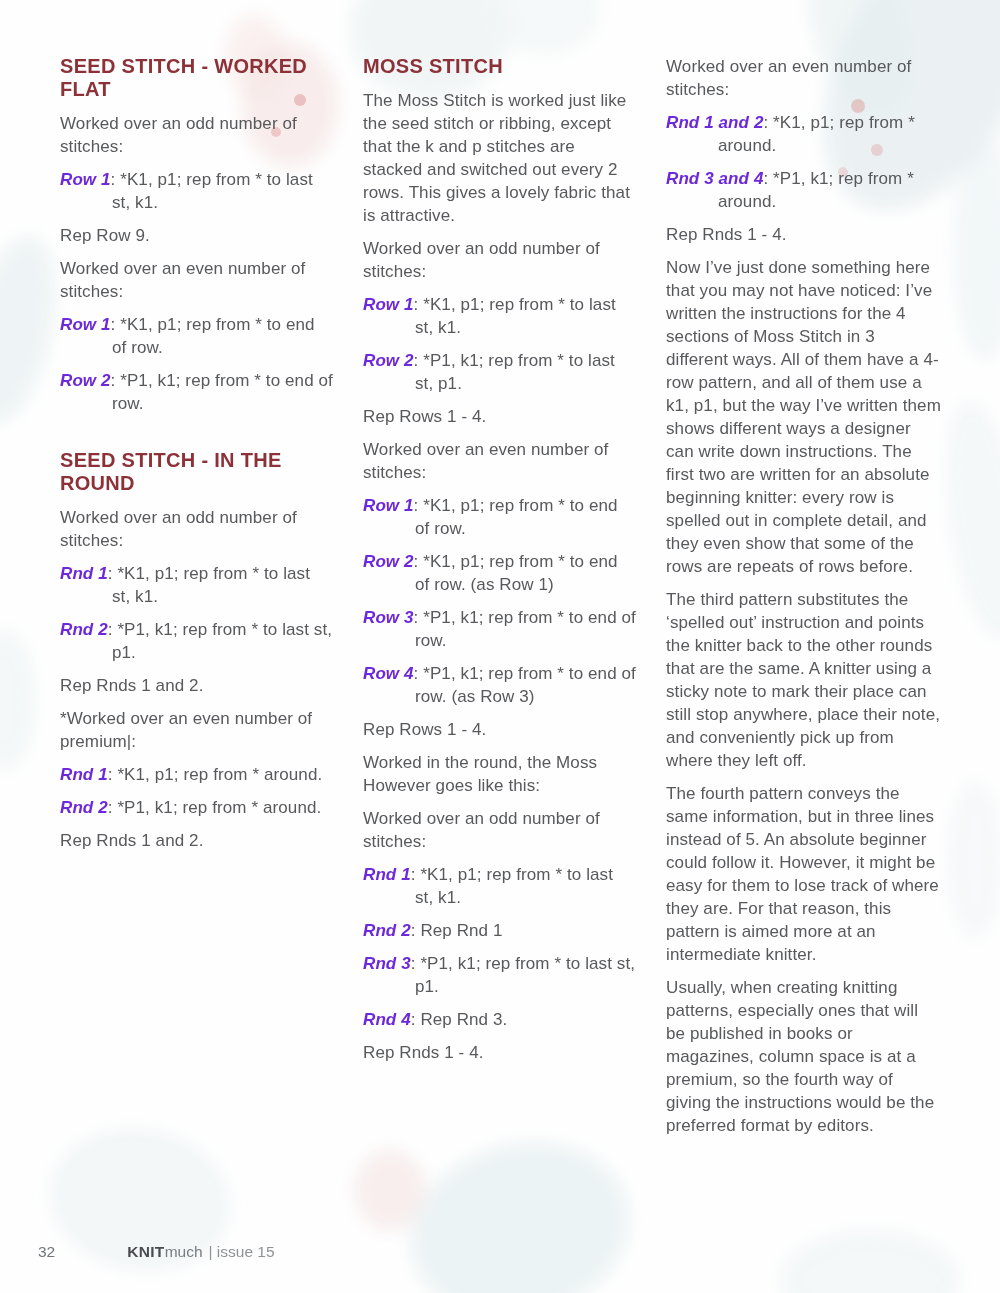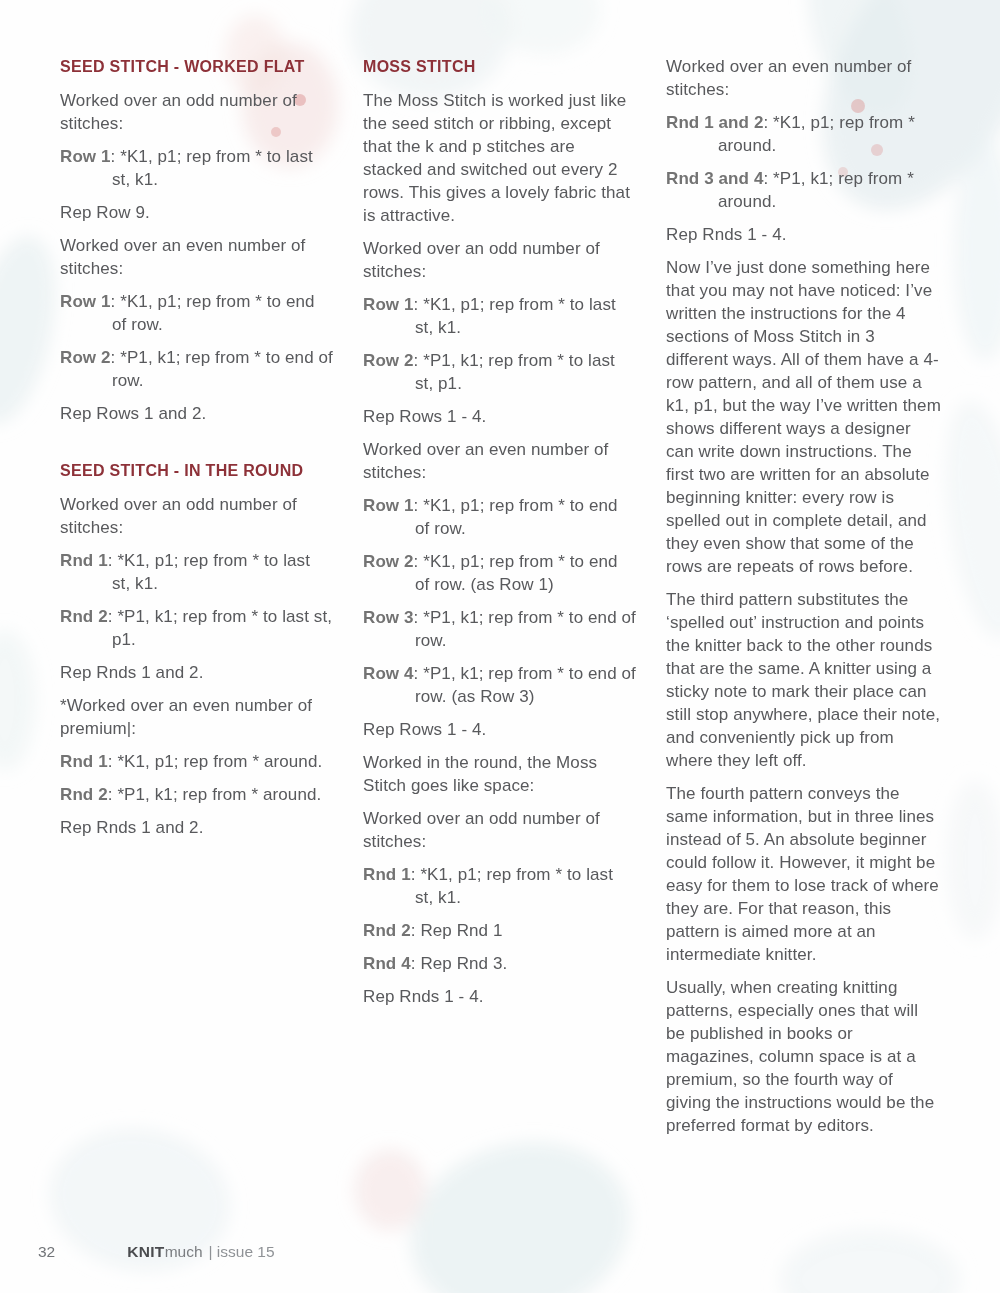--- a/index.html
+++ b/index.html
@@ -22,28 +22,28 @@
   }
   .col { width: 273px; }
   .col:last-child { width: 275px; }
   .block {
     font-size: 17px; line-height: 23px;
     color: #58595c;
     margin: 0 0 10px 0;
     letter-spacing: 0.1px;
   }
   .heading {
-    font-size: 16px; font-weight: bold;
+    font-size: 20px; font-weight: bold;
     color: #8d3138;
     letter-spacing: 0.3px;
     margin-bottom: 11px;
   }
   .gap { margin-top: 34px; }
   .step { padding-left: 52px; text-indent: -52px; }
-  .label { font-weight: bold; color: #737373; }
+  .label { font-weight: bold; color: #6d28d9; font-style: italic; }
   .footer {
     position: absolute; left: 38px; top: 1243px;
     z-index: 1;
     font-size: 15.5px; color: #717478;
     display: flex; align-items: flex-end;
   }
   .brand { margin-left: 72px; }
   .brand-bold { font-weight: bold; color: #4a4c4f; letter-spacing: 0.3px; }
   .brand-light { color: #7a7d80; }
   .brand-issue { color: #8f9296; margin-left: 6px; }
@@ -101,21 +101,20 @@
 
 <div class="page-content">
   <div class="col">
       <div class="block heading">SEED STITCH - WORKED FLAT</div>
       <div class="block para">Worked over an odd number of stitches:</div>
       <div class="block step"><span class="label">Row 1</span>: *K1, p1; rep from * to last st, k1.</div>
       <div class="block para">Rep Row 9.</div>
       <div class="block para">Worked over an even number of stitches:</div>
       <div class="block step"><span class="label">Row 1</span>: *K1, p1; rep from * to end of row.</div>
       <div class="block step"><span class="label">Row 2</span>: *P1, k1; rep from * to end of row.</div>
-      <div class="block para">Rep Rows 1 and 2.</div>
       <div class="block heading gap">SEED STITCH - IN THE ROUND</div>
       <div class="block para">Worked over an odd number of stitches:</div>
       <div class="block step"><span class="label">Rnd 1</span>: *K1, p1; rep from * to last st, k1.</div>
       <div class="block step"><span class="label">Rnd 2</span>: *P1, k1; rep from * to last st, p1.</div>
       <div class="block para">Rep Rnds 1 and 2.</div>
       <div class="block para">*Worked over an even number of premium|:</div>
       <div class="block step"><span class="label">Rnd 1</span>: *K1, p1; rep from * around.</div>
       <div class="block step"><span class="label">Rnd 2</span>: *P1, k1; rep from * around.</div>
       <div class="block para">Rep Rnds 1 and 2.</div>
     </div>
@@ -125,24 +124,25 @@
       <div class="block para">Worked over an odd number of stitches:</div>
       <div class="block step"><span class="label">Row 1</span>: *K1, p1; rep from * to last st, k1.</div>
       <div class="block step"><span class="label">Row 2</span>: *P1, k1; rep from * to last st, p1.</div>
       <div class="block para">Rep Rows 1 - 4.</div>
       <div class="block para">Worked over an even number of stitches:</div>
       <div class="block step"><span class="label">Row 1</span>: *K1, p1; rep from * to end of row.</div>
       <div class="block step"><span class="label">Row 2</span>: *K1, p1; rep from * to end of row. (as Row 1)</div>
       <div class="block step"><span class="label">Row 3</span>: *P1, k1; rep from * to end of row.</div>
       <div class="block step"><span class="label">Row 4</span>: *P1, k1; rep from * to end of row. (as Row 3)</div>
       <div class="block para">Rep Rows 1 - 4.</div>
-      <div class="block para">Worked in the round, the Moss Stitch goes like space:</div>
+      <div class="block para">Worked in the round, the Moss However goes like this:</div>
       <div class="block para">Worked over an odd number of stitches:</div>
       <div class="block step"><span class="label">Rnd 1</span>: *K1, p1; rep from * to last st, k1.</div>
       <div class="block step"><span class="label">Rnd 2</span>: Rep Rnd 1</div>
+      <div class="block step"><span class="label">Rnd 3</span>: *P1, k1; rep from * to last st, p1.</div>
       <div class="block step"><span class="label">Rnd 4</span>: Rep Rnd 3.</div>
       <div class="block para">Rep Rnds 1 - 4.</div>
     </div>
   <div class="col">
       <div class="block para">Worked over an even number of stitches:</div>
       <div class="block step"><span class="label">Rnd 1 and 2</span>: *K1, p1; rep from * around.</div>
       <div class="block step"><span class="label">Rnd 3 and 4</span>: *P1, k1; rep from * around.</div>
       <div class="block para">Rep Rnds 1 - 4.</div>
       <div class="block para">Now I’ve just done something here that you may not have noticed: I’ve written the instructions for the 4 sections of Moss Stitch in 3 different ways. All of them have a 4-row pattern, and all of them use a k1, p1, but the way I’ve written them shows different ways a designer can write down instructions. The first two are written for an absolute beginning knitter: every row is spelled out in complete detail, and they even show that some of the rows are repeats of rows before.</div>
       <div class="block para">The third pattern substitutes the ‘spelled out’ instruction and points the knitter back to the other rounds that are the same. A knitter using a sticky note to mark their place can still stop anywhere, place their note, and conveniently pick up from where they left off.</div>

